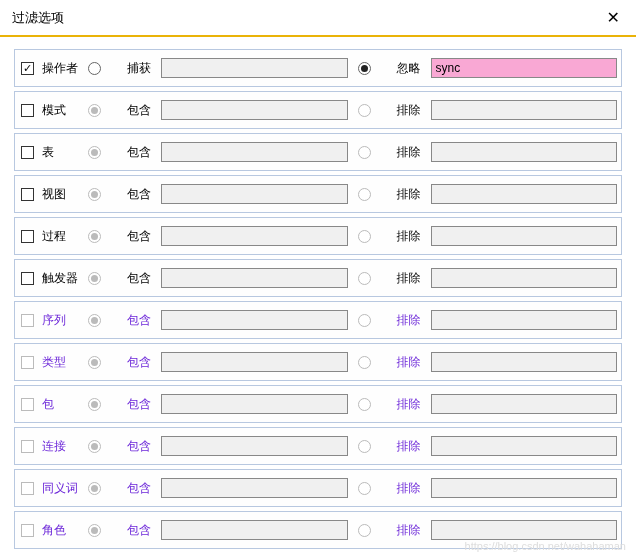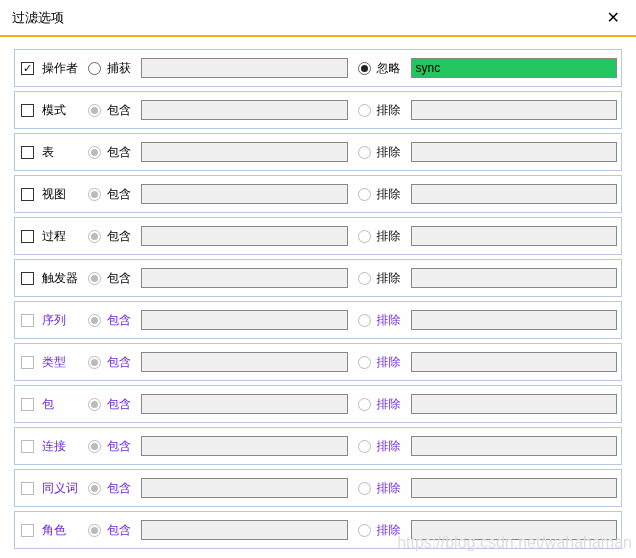--- a/index.html
+++ b/index.html
@@ -11,29 +11,29 @@
 .row { display: flex; align-items: center; gap: 6px; margin-bottom: 4px; border: 1px solid #b8c8e0; padding: 4px 4px; background: #fefefe; height: 38px; }
 .row.disabled .chklabel, .row.disabled .radlabel { color: #6d28d9; }
 .chkbox { width: 13px; height: 13px; border: 1px solid #333; display: flex; align-items: center; justify-content: center; background: #fff; flex-shrink: 0; margin-left: 2px; }
 .chkbox.checked::before { content: "✓"; font-size: 11px; color: #000; line-height: 1; }
 .chkbox.disabled { border-color: #bbb; }
 .chklabel { width: 40px; flex-shrink: 0; margin-left: 2px; }
 .radio { width: 13px; height: 13px; border: 1px solid #666; border-radius: 50%; display: flex; align-items: center; justify-content: center; background: #fff; flex-shrink: 0; }
 .radio.selected::before { content: ""; width: 7px; height: 7px; background: #222; border-radius: 50%; }
 .radio.disabled { border-color: #bbb; }
 .radio.disabled.selected::before { background: #bbb; }
-.radlabel { width: 28px; flex-shrink: 0; }
+.radlabel { width: 28px; flex-shrink: 0; margin-left: 20px; }
 .txtbox { height: 20px; border: 1px solid #888; background: #f0f0f0; flex: 1; padding: 0 4px; font-size: 12px; font-family: inherit; }
 .txtbox:disabled { background: #f0f0f0; color: #888; }
-.txtbox.active { background: #22c55e; }
+.txtbox.active { background: #f9a8d4; }
 .right { margin-left: 4px; }
 .footer { display: flex; justify-content: flex-end; padding: 4px 18px 10px 0; }
 .btn { border: 1px solid #888; background: #f5f5f5; padding: 3px 14px; display: flex; align-items: center; gap: 6px; cursor: pointer; font-size: 12px; }
 .btn .arrow { color: #2a8a2a; font-weight: bold; transform: rotate(-45deg); display: inline-block; }
-.watermark { position: absolute; bottom: 6px; right: 4px; color: #ddd; font-size: 16px; pointer-events: none; }
+.watermark { position: absolute; bottom: 6px; right: 10px; color: #ddd; font-size: 11px; pointer-events: none; }
 </style>
 </head>
 <body>
 
 <div class="titlebar">
   <span class="title">过滤选项</span>
   <span class="close">✕</span>
 </div>
 
 <div class="content">

